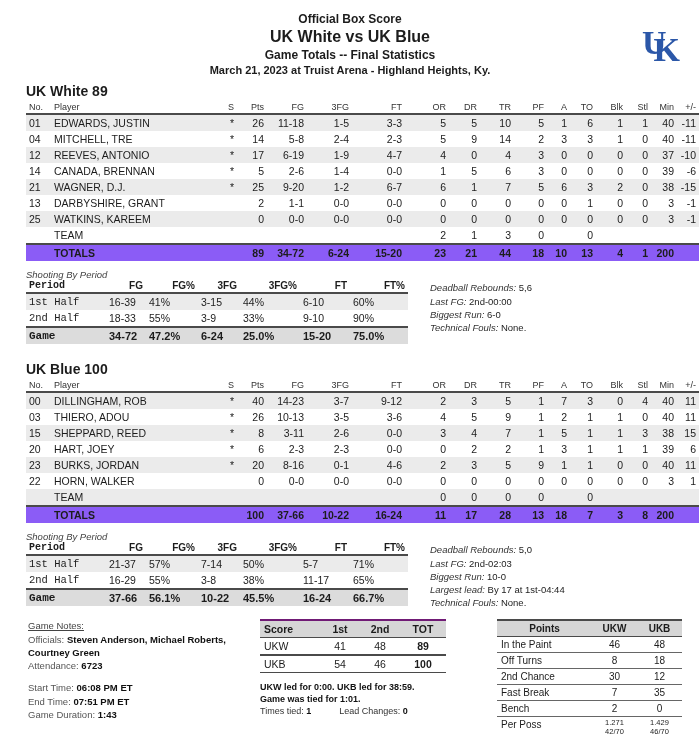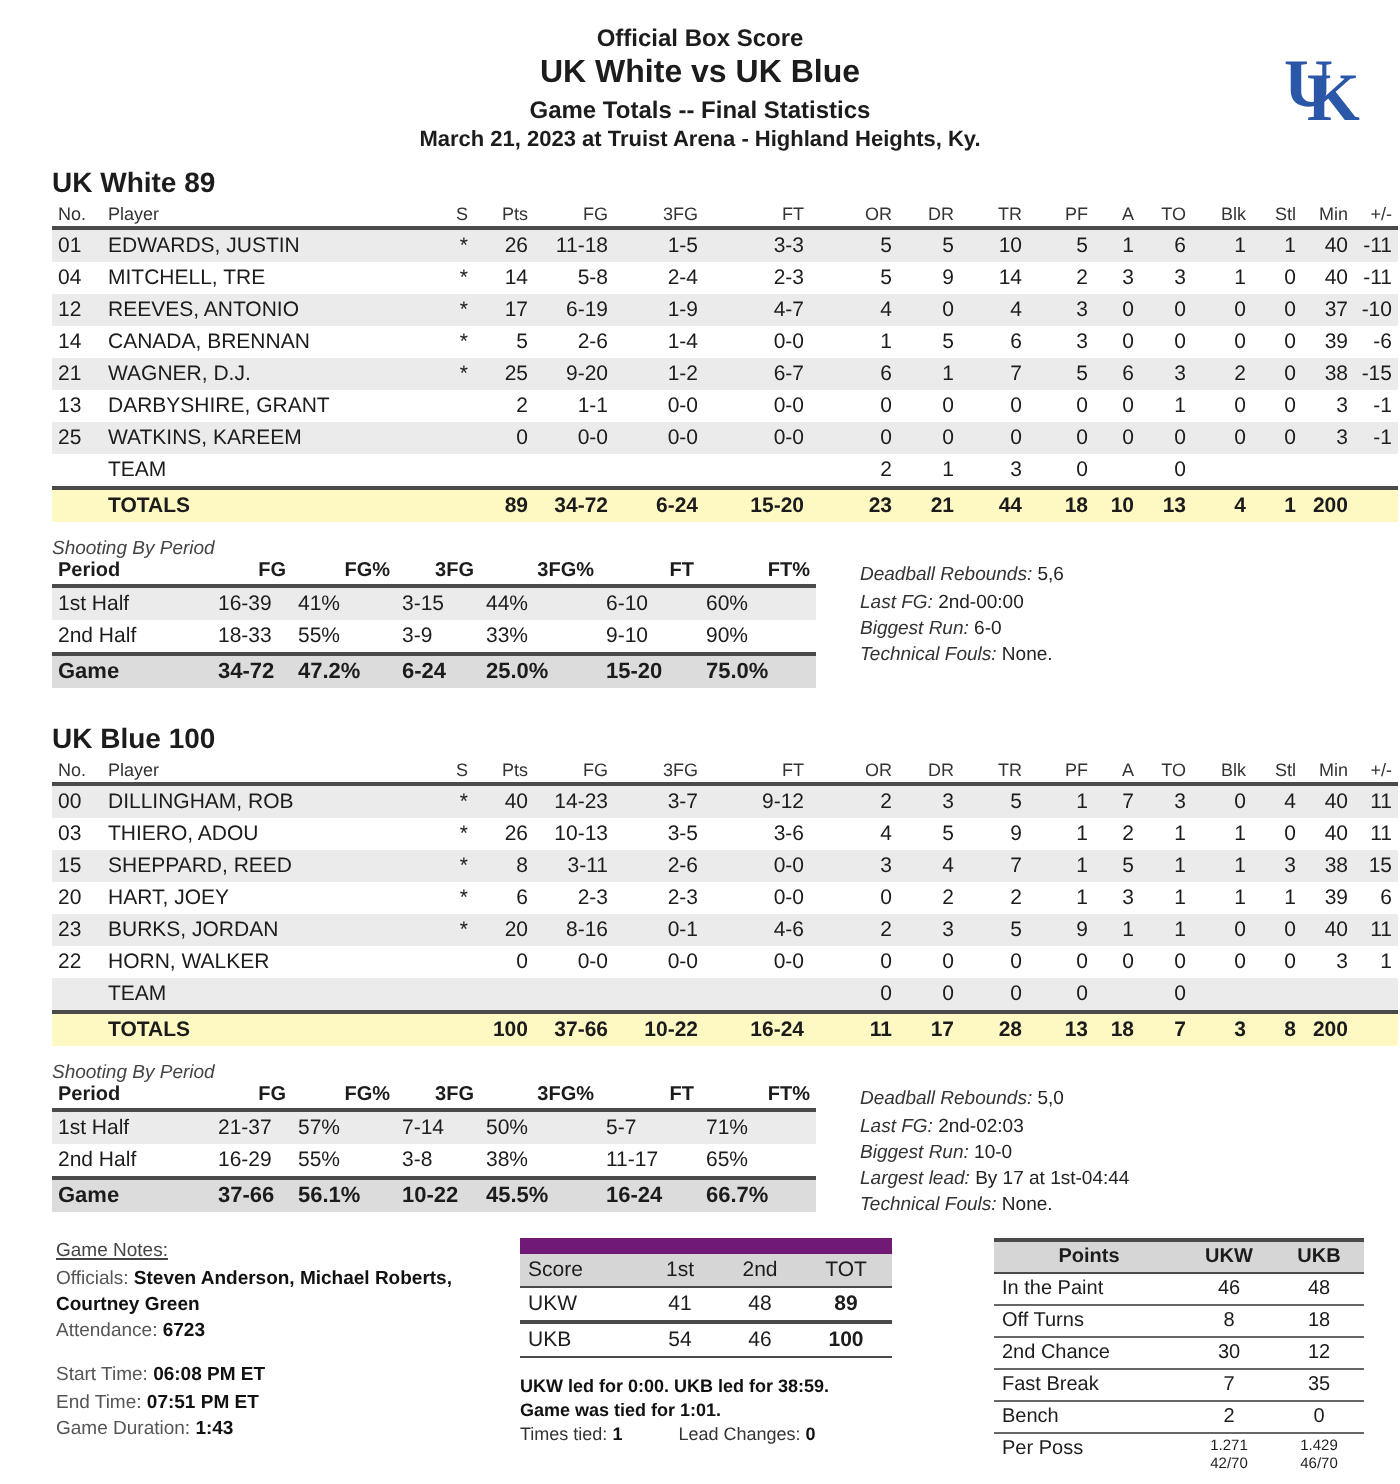--- a/index.html
+++ b/index.html
@@ -21,46 +21,46 @@
   .team-title{font-size:14px;font-weight:bold;margin:6px 0 2px 0;}
   table.stats{border-collapse:collapse;table-layout:fixed;width:673px;font-size:10.5px;}
   table.stats th{font-size:9px;font-weight:normal;color:#333;border-bottom:2px solid #4a4a4a;padding:1px 3px;white-space:nowrap;}
   table.stats td{padding:2px 3px;white-space:nowrap;overflow:hidden;}
   table.stats th,table.stats td{text-align:right;}
   table.stats th:nth-child(1),table.stats td:nth-child(1),
   table.stats th:nth-child(2),table.stats td:nth-child(2){text-align:left;}
   table.stats tbody.rows tr:nth-child(odd){background:#ebebeb;}
   tr.team-row td{padding:2px 3px;}
   tr.team-row.striped{background:#ebebeb;}
-  tr.totals-row{background:#fef9c3;font-weight:bold;}
+  tr.totals-row{background:#8b5cf6;font-weight:bold;}
   tr.totals-row td{border-top:2px solid #4a4a4a;}
 
   
   .sub-wrap{position:relative;margin-top:8px;min-height:78px;}
   .shooting-label{font-style:italic;font-size:9.5px;color:#444;}
   table.shoot{border-collapse:collapse;table-layout:fixed;width:382px;font-size:10.5px;}
   table.shoot th{font-size:10px;font-weight:bold;border-bottom:2px solid #4a4a4a;padding:0 3px 1px 3px;text-align:right;}
   table.shoot td{padding:2px 3px;text-align:left;white-space:nowrap;}
-  table.shoot th:nth-child(1),table.shoot td:nth-child(1){text-align:left;}
+  table.shoot th:nth-child(1),table.shoot td:nth-child(1){text-align:left;font-family:Liberation Mono, monospace;}
   table.shoot tbody.rows tr:nth-child(odd){background:#ebebeb;}
   tr.game-row{background:#dcdcdc;font-weight:bold;font-size:11px;}
   tr.game-row td{border-top:2px solid #4a4a4a;}
   .notes{position:absolute;left:404px;top:12px;width:260px;font-size:9.5px;line-height:1.4;color:#222;}
   .note-line .nl{font-style:italic;color:#333;}
 
   
   .footer{margin-left:28px;margin-top:10px;display:flex;align-items:flex-start;font-size:9.5px;}
   .fcol-left{width:228px;line-height:1.4;}
   .gn-label{color:#444;text-decoration:underline;}
   .flabel{color:#555;}
   .fval{font-weight:bold;color:#111;}
   .fgap{height:9px;}
   .fcol-mid{width:192px;margin-left:4px;}
   table.score{border-collapse:collapse;table-layout:fixed;width:186px;font-size:10.5px;}
-  table.score th{background:#d6d6d6;font-weight:normal;border-top:8px solid #701a75;border-bottom:1px solid #4a4a4a;padding:2px 4px;text-align:center;}
+  table.score th{background:#d6d6d6;font-weight:bold;border-top:2px solid #701a75;border-bottom:1px solid #4a4a4a;padding:2px 4px;text-align:center;}
   table.score td{padding:2px 4px;text-align:center;}
   table.score th:nth-child(1),table.score td:nth-child(1){text-align:left;}
   table.score td:nth-child(4){font-weight:bold;}
   table.score tbody tr:nth-child(1) td{border-bottom:2px solid #4a4a4a;}
   table.score tbody tr:nth-child(2) td{border-bottom:1px solid #4a4a4a;}
   .lead-line{font-weight:bold;font-size:9px;margin-top:2px;color:#111;}
   .lead-line.first{margin-top:9px;}
   .tied-row{font-size:9px;margin-top:2px;color:#333;}
   .tied-row .spacer{display:inline-block;width:28px;}
   .fcol-right{width:190px;margin-left:45px;}

